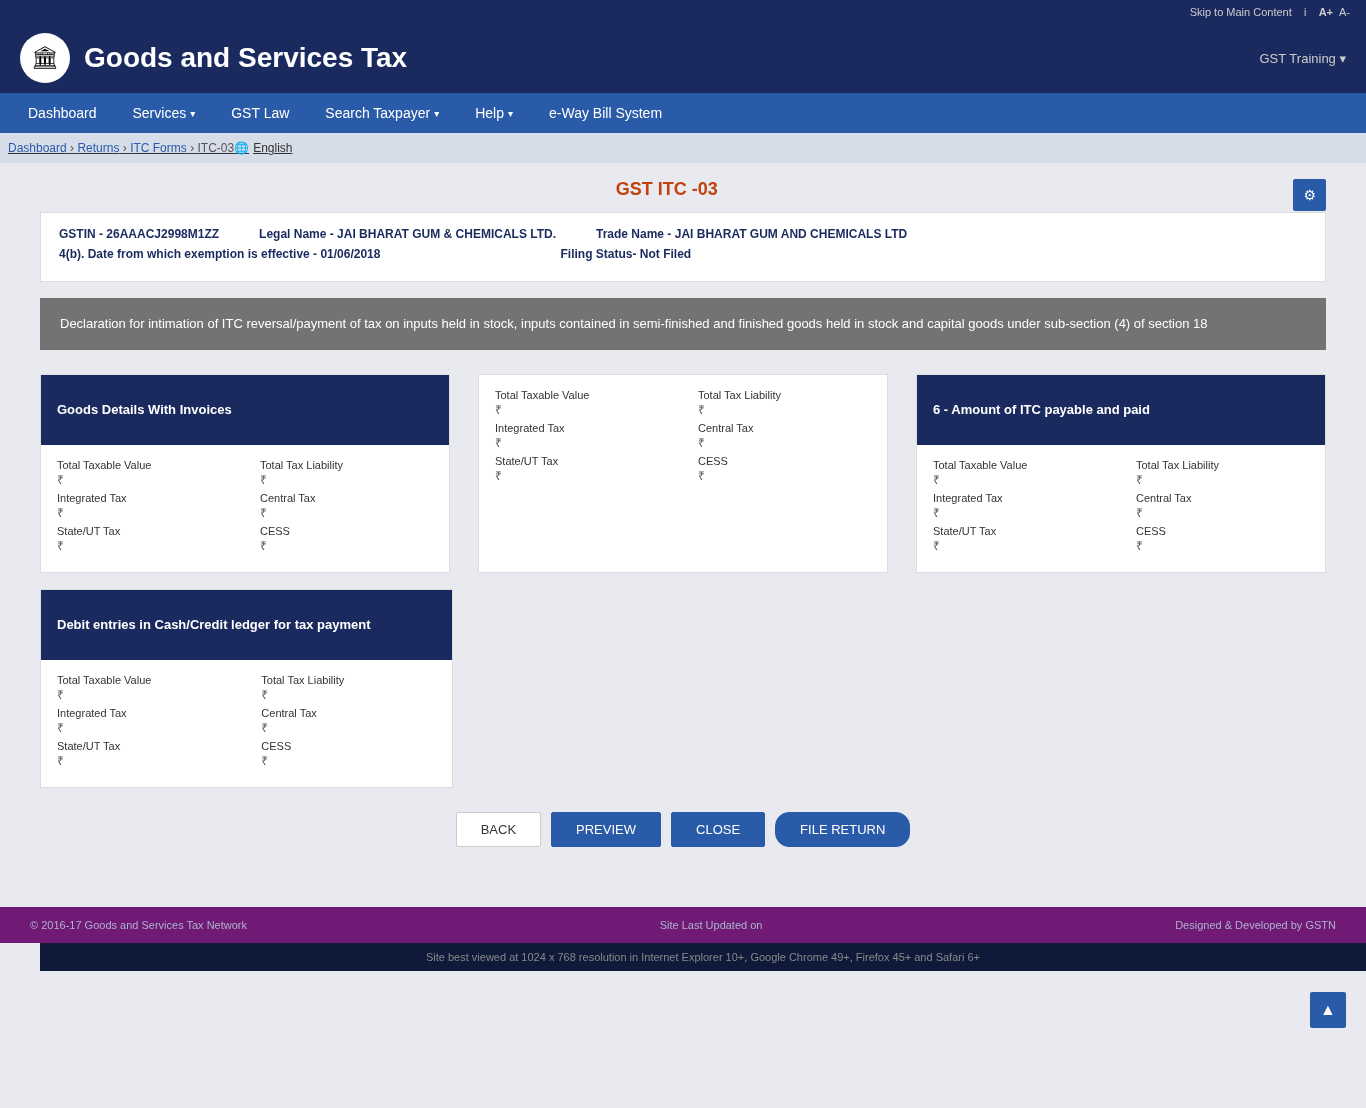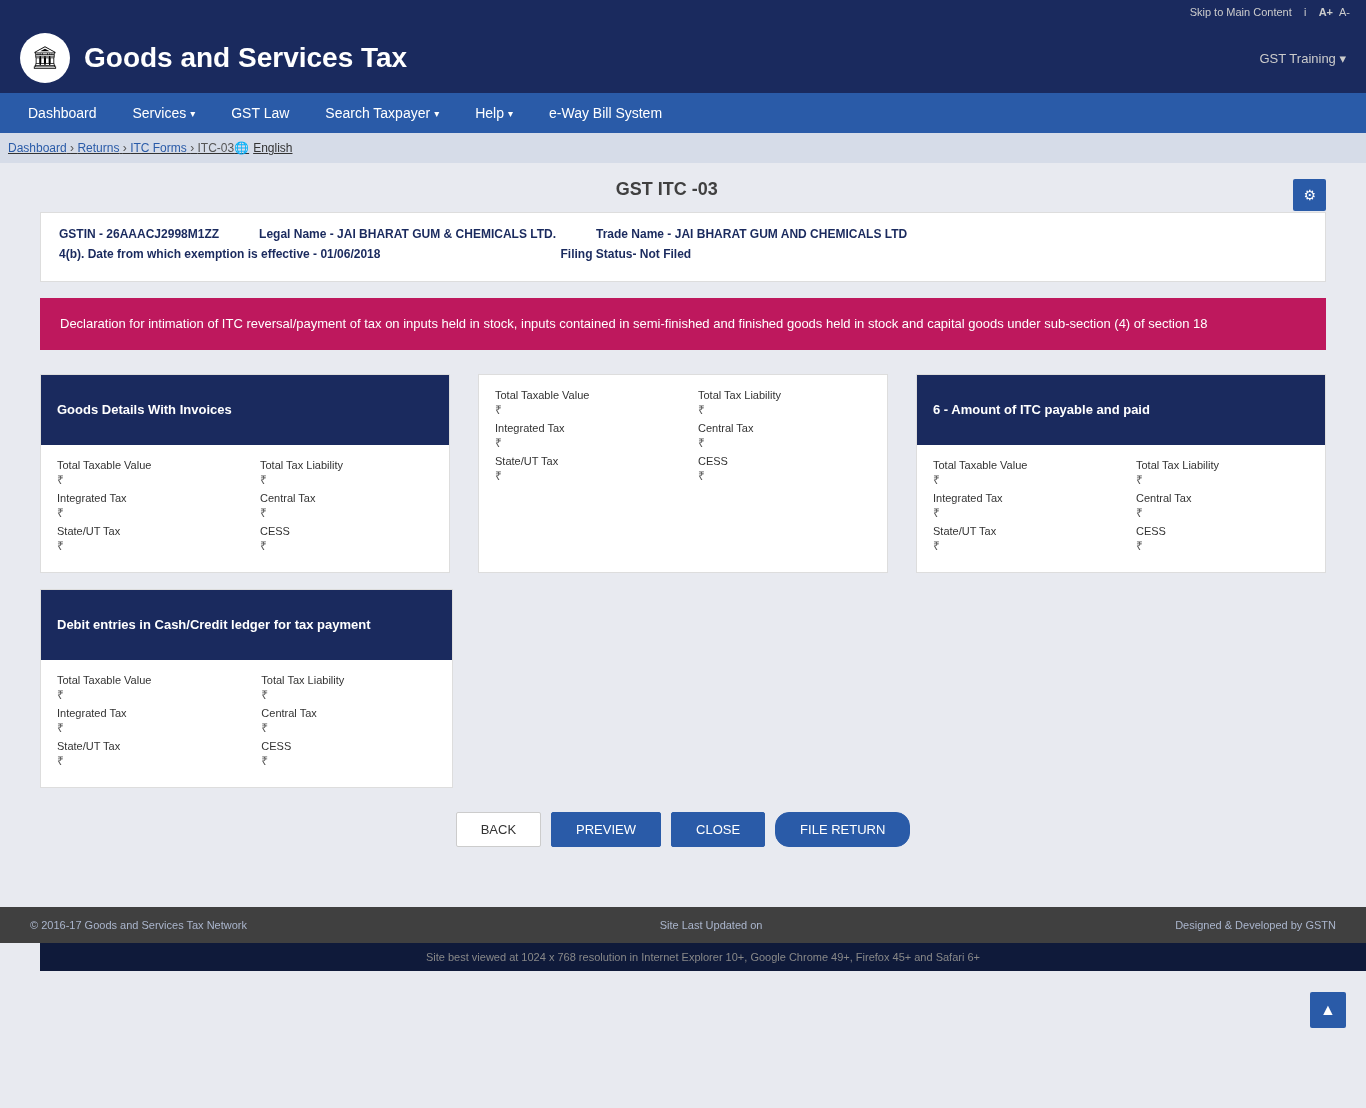--- a/index.html
+++ b/index.html
@@ -71,21 +71,21 @@
 
     
     .main-content {
       padding: 16px 40px 30px 40px;
     }
 
     .page-title {
       text-align: center;
       font-size: 18px;
       font-weight: bold;
-      color: #404040;
+      color: #c2410c;
       margin-bottom: 12px;
     }
 
     .settings-btn {
       float: right;
       background: #2a5ba8;
       color: #fff;
       border: none;
       padding: 8px 10px;
       cursor: pointer;
@@ -100,21 +100,21 @@
       padding: 14px 18px;
       margin-bottom: 16px;
       clear: both;
     }
     .info-card .info-row { display: flex; gap: 40px; flex-wrap: wrap; margin-bottom: 6px; }
     .info-card .info-item { font-size: 12px; color: #333; }
     .info-card .info-item span { color: #1a2a5e; font-weight: bold; }
 
     
     .declaration-banner {
-      background: #be185d;
+      background: #737373;
       color: #fff;
       padding: 16px 20px;
       margin-bottom: 24px;
       font-size: 13px;
       line-height: 1.5;
     }
 
     
     .cards-grid {
       display: grid;
@@ -171,21 +171,21 @@
       border: 1px solid #ccc;
       border-radius: 2px;
     }
     .btn-default { background: #fff; color: #333; }
     .btn-primary { background: #2a5ba8; color: #fff; border-color: #2a5ba8; }
     .btn-close { background: #2a5ba8; color: #fff; border-color: #2a5ba8; }
     .btn-file { background: #2a5ba8; color: #fff; border-color: #2a5ba8; border-radius: 14px; }
 
     
     .footer-main {
-      background: #404040;
+      background: #701a75;
       color: #aab5cc;
       font-size: 11px;
       padding: 12px 30px;
       display: flex;
       justify-content: space-between;
       align-items: center;
     }
     .footer-bottom {
       background: #0f1a3a;
       color: #888;

